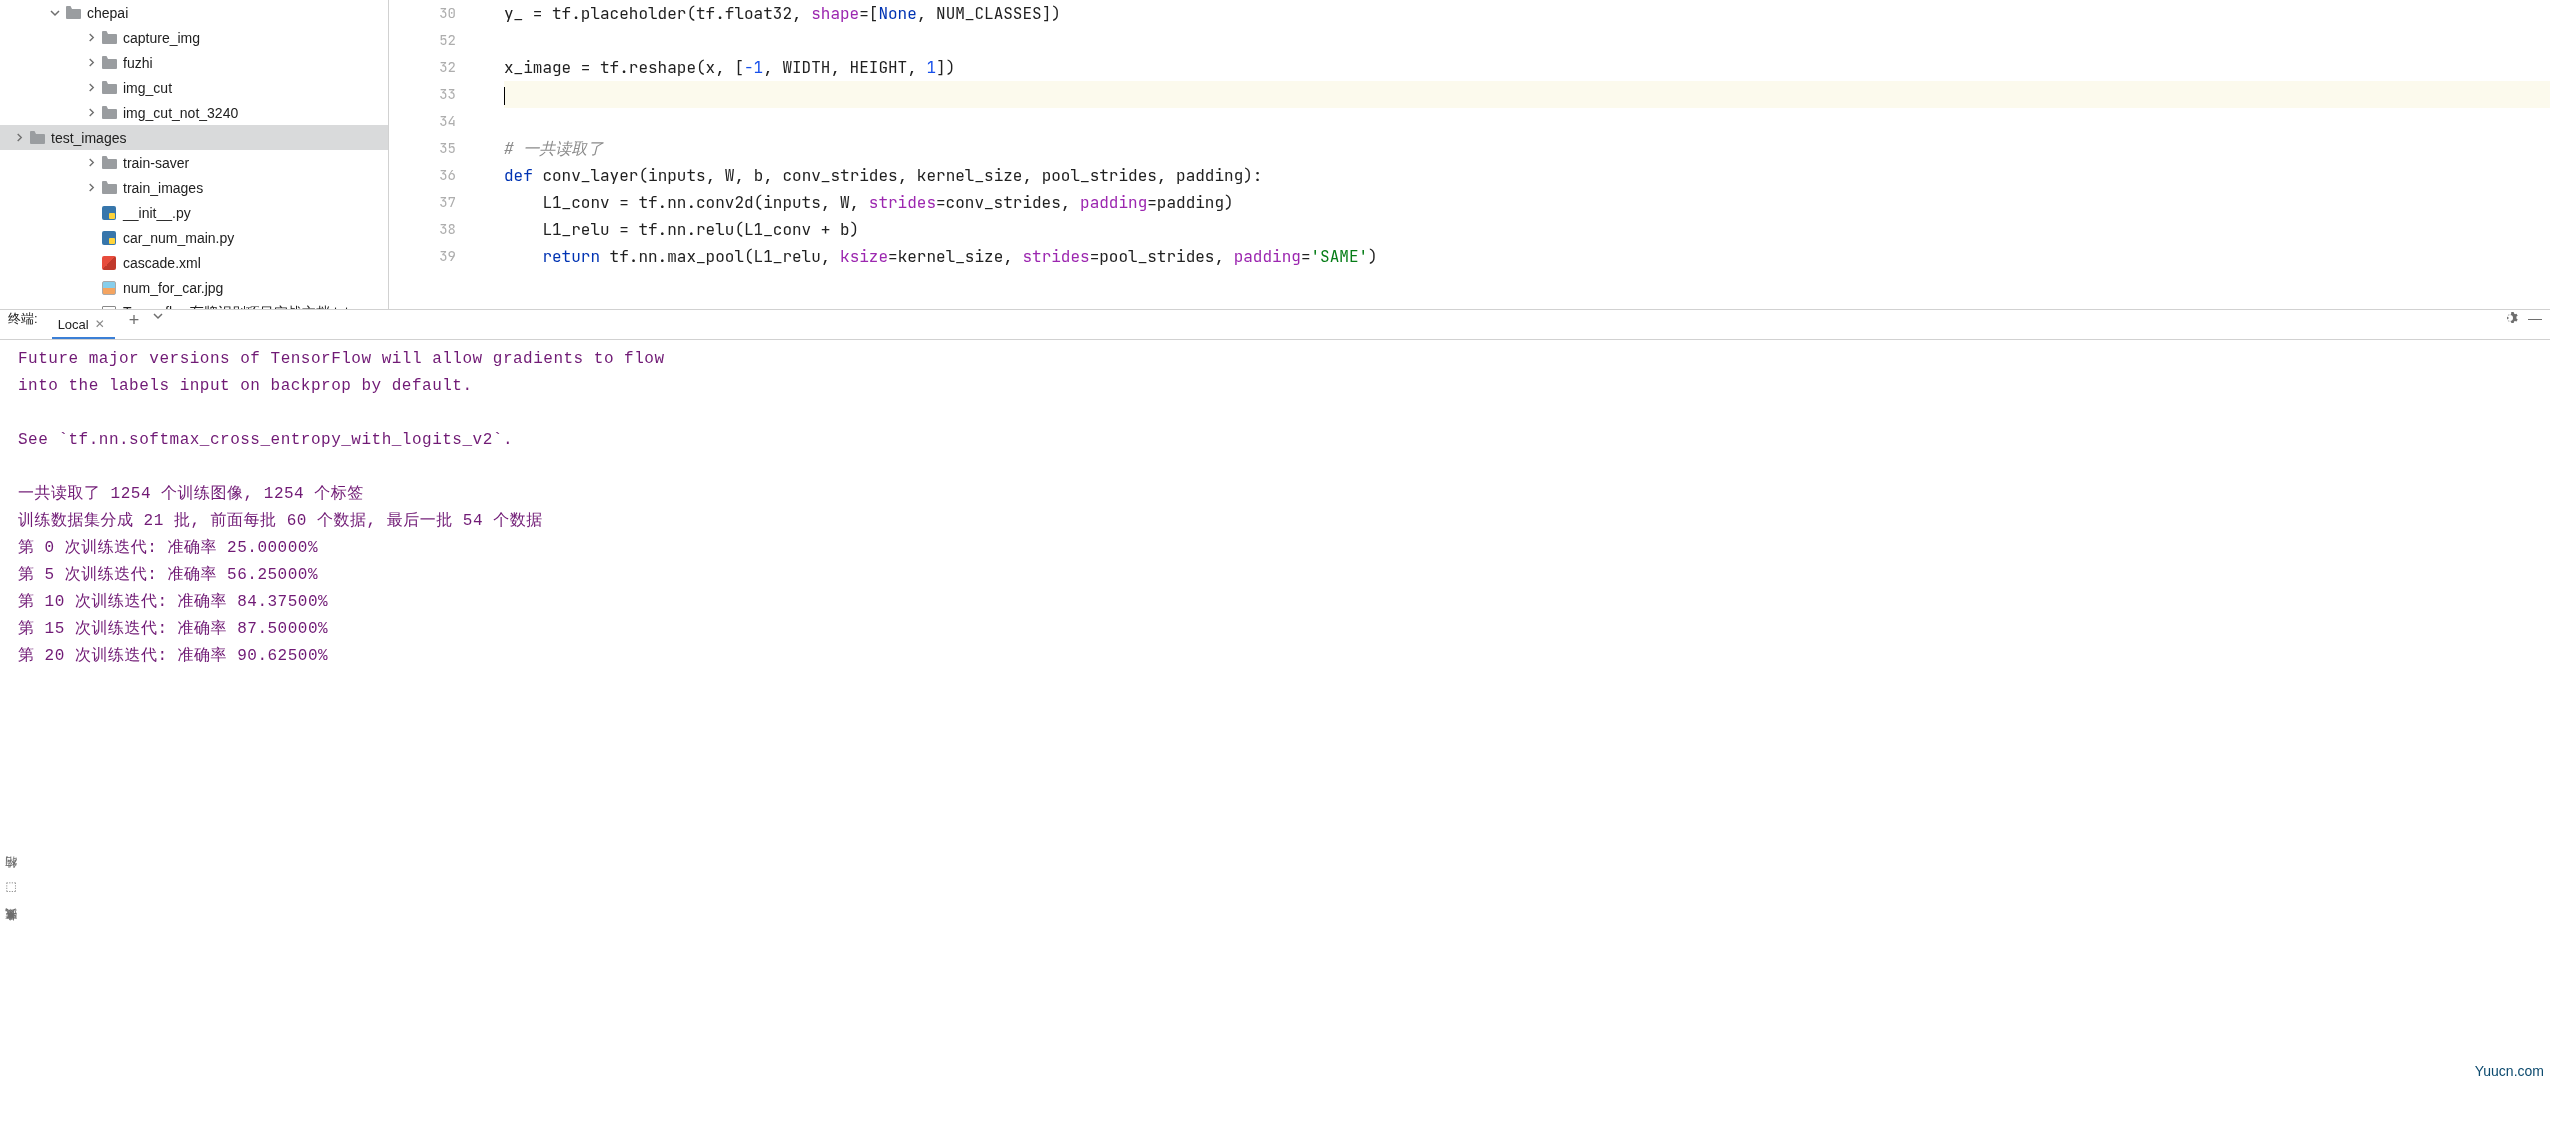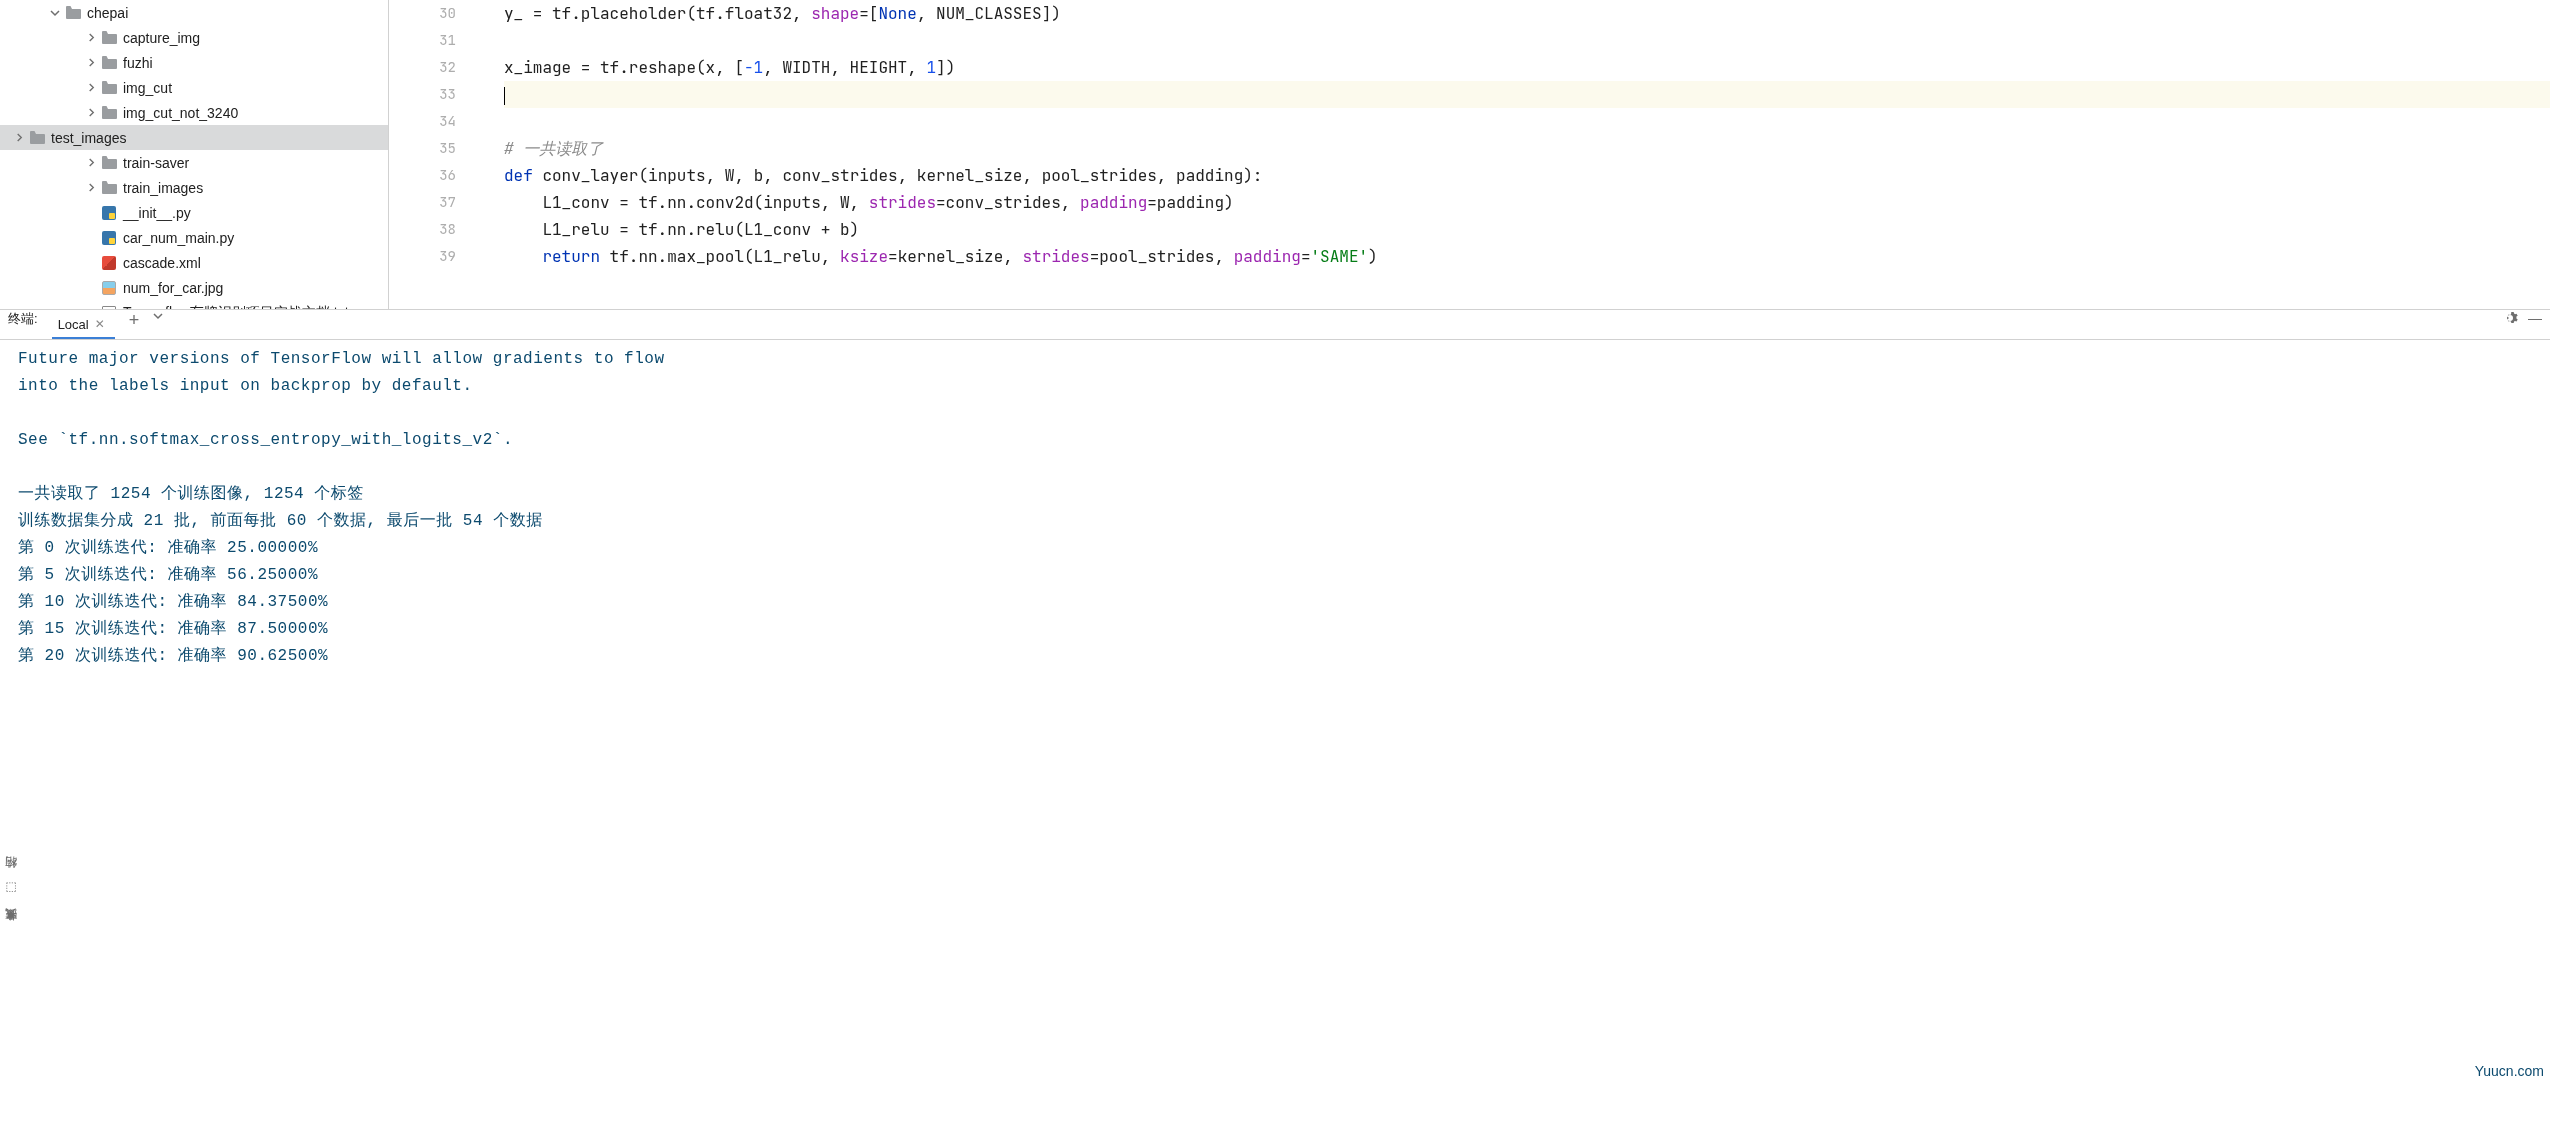--- a/index.html
+++ b/index.html
@@ -123,21 +123,21 @@
     .term-spacer { flex: 1;}
     .term-gear { font-size: 14px; color: #6e6e6e; margin-right: 10px; cursor: pointer;}
     .term-hide { font-size: 14px; color: #6e6e6e; cursor: pointer;}
     
     .term-output {
       flex: 1;
       padding: 6px 18px;
       font-family: "Consolas", "Courier New", monospace;
       font-size: 16px;
       line-height: 27px;
-      color: #0c4a6e;
+      color: #701a75;
       letter-spacing: 0.5px;
     }
     .term-line { white-space: pre; }
 
     .left-vert-tabs {
       position: absolute;
       left: 0;
       top: 870px;
       width: 22px;
       display: flex;
@@ -304,21 +304,21 @@
             <span class="txt-icon"></span>
           </span>
           <span class="tree-label">Tensorflow车牌识别项目实战文档.txt</span>
         </div>
       </div>
   </div>
 
   <div class="editor-pane">
     <div class="gutter-col" id="gutter">
         <div class="line-num" style="height: 27px;">30</div>
-        <div class="line-num" style="height: 27px;">31</div>
+        <div class="line-num" style="height: 27px;">52</div>
         <div class="line-num" style="height: 27px;">32</div>
         <div class="line-num" style="height: 27px;">33</div>
         <div class="line-num" style="height: 27px;">34</div>
         <div class="line-num" style="height: 27px;">35</div>
         <div class="line-num" style="height: 27px;">36</div>
         <div class="line-num" style="height: 27px;">37</div>
         <div class="line-num" style="height: 27px;">38</div>
         <div class="line-num" style="height: 27px;">39</div>
       </div>
     <div class="code-content" id="code-lines">

